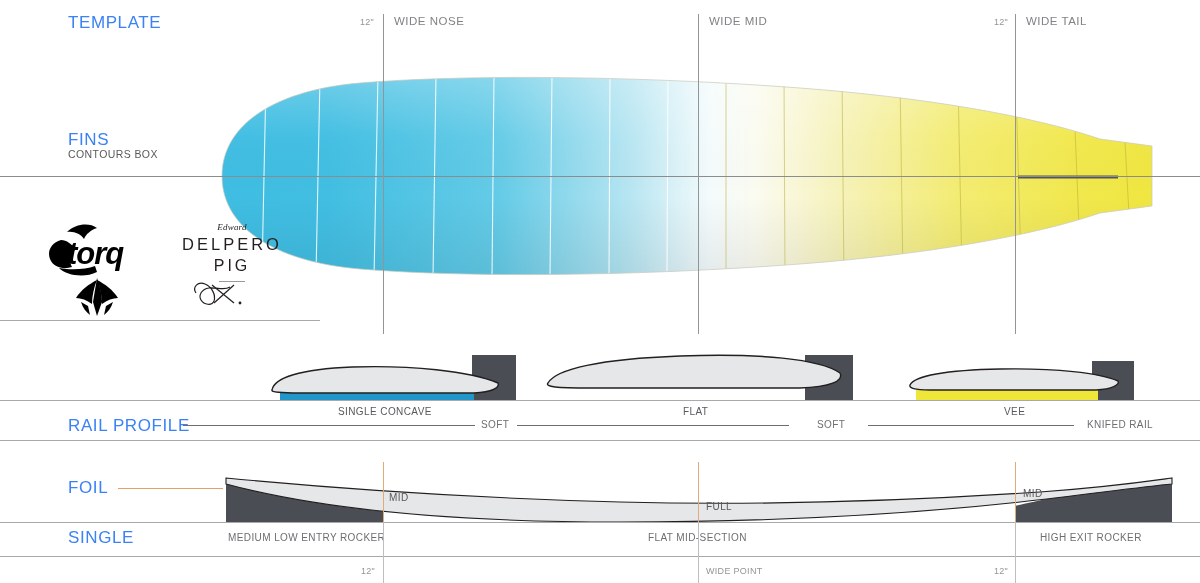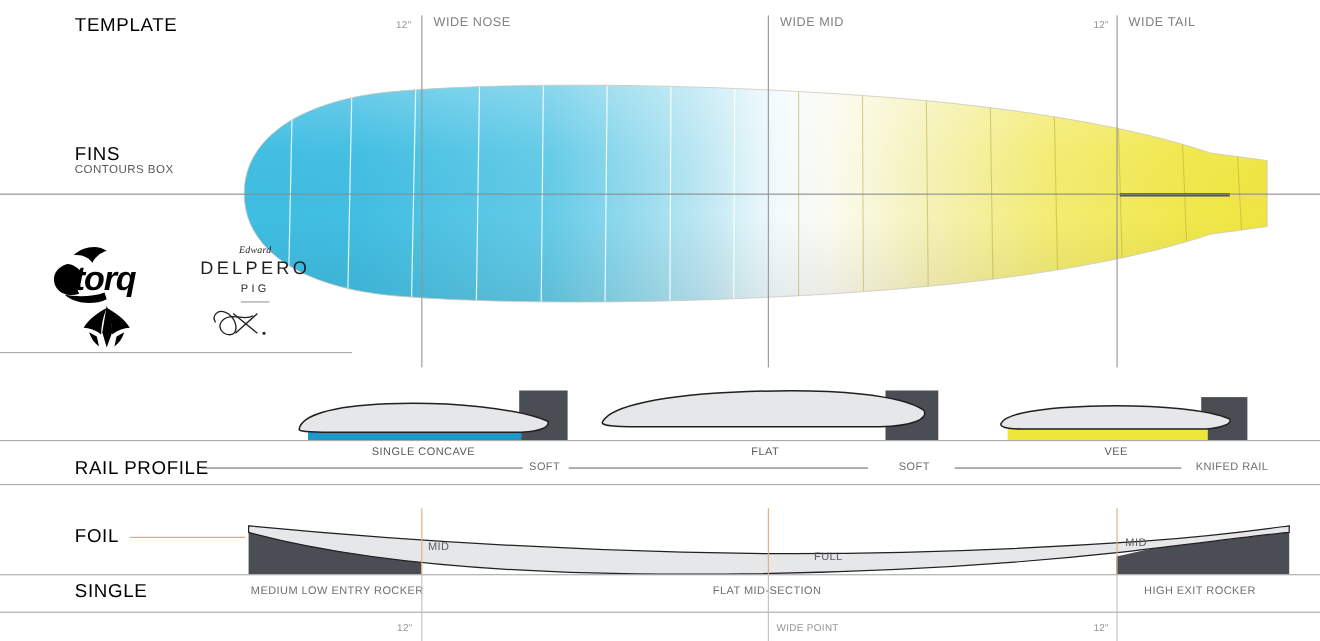--- a/index.html
+++ b/index.html
@@ -7,21 +7,21 @@
     width:1200px;height:583px;
     font-family:"Liberation Sans", sans-serif;
     color:#58595b;
     overflow:hidden;
     position:relative;
   }
   #stage{position:absolute;left:0;top:0;width:1200px;height:583px;}
   .abs{position:absolute;}
 
   
-  .lbl-big{font-size:17px;letter-spacing:.6px;color:#000000;white-space:nowrap;}
+  .lbl-big{font-size:17px;letter-spacing:.6px;color:#3b82f6;white-space:nowrap;}
   .lbl-sub{font-size:10.5px;letter-spacing:.4px;color:#58595b;white-space:nowrap;}
   .hdr{font-size:11.5px;letter-spacing:.5px;color:#808285;white-space:nowrap;}
   .tick{font-size:9px;letter-spacing:.3px;color:#939598;white-space:nowrap;}
   .cap{font-size:10px;letter-spacing:.4px;color:#58595b;white-space:nowrap;}
   .cap-lt{font-size:10px;letter-spacing:.4px;color:#6d6e71;white-space:nowrap;}
 
   
   .hrule{position:absolute;height:1px;background:#a7a9ac;}
   .vline{position:absolute;width:1px;background:#929497;}
   .vline-lt{position:absolute;width:1px;background:#bcbec0;}
@@ -144,21 +144,21 @@
       <path d="M 22,4 C 14,8 6,14 1,22 C 6,22 12,24 17,28 C 17,20 19,11 22,4 Z"></path>
       <path d="M 22,4 C 30,8 38,14 43,22 C 38,22 32,24 27,28 C 27,20 25,11 22,4 Z"></path>
       <path d="M 6,26 C 8,32 11,36 15,39 L 13,30 Z"></path>
       <path d="M 38,26 C 36,32 33,36 29,39 L 31,30 Z"></path>
     </g>
   </svg>
 
   <div class="abs" style="left:172px;top:222px;width:120px;text-align:center;">
     <div style="font-family:'Liberation Serif',serif;font-style:italic;font-size:9px;color:#231f20;letter-spacing:.2px;">Edward</div>
     <div style="font-size:16.5px;letter-spacing:3px;color:#231f20;margin-top:3px;">DELPERO</div>
-    <div style="font-size:10px;letter-spacing:3px;color:#231f20;margin-top:3px;">PIG</div>
+    <div style="font-size:16px;letter-spacing:3px;color:#231f20;margin-top:3px;">PIG</div>
     <div style="width:26px;height:1px;background:#9a9a9a;margin:6px auto 0;"></div>
   </div>
 
   <svg width="70" height="40" style="left:190px;top:275px;">
     <g fill="none" stroke="#231f20" stroke-width="1.2">
       <path d="M 6,18 C 2,12 8,6 15,9 C 22,12 26,20 24,26 C 22,31 14,30 11,25 C 8,20 12,14 19,13
                C 27,12 34,16 40,12"></path>
       <path d="M 22,10 L 44,28"></path>
       <path d="M 44,10 L 24,28"></path>
     </g>
@@ -226,21 +226,21 @@
              C 1140,25 1090,32 1020,40
              C 900,53 760,60 620,60
              C 470,60 330,50 226,22 Z" fill="#e6e7e8" stroke="#231f20" stroke-width="1.1"></path>
   </svg>
 
   <div class="vline-lt" style="left:383px;top:462px;height:60px;background:#e0ab7a;"></div>
   <div class="vline-lt" style="left:698px;top:462px;height:60px;background:#e0ab7a;"></div>
   <div class="vline-lt" style="left:1015px;top:462px;height:60px;background:#e0ab7a;"></div>
 
   <div class="abs cap" style="left:389px;top:492px;">MID</div>
-  <div class="abs cap" style="left:740px;top:501px;">FULL</div>
+  <div class="abs cap" style="left:706px;top:501px;">FULL</div>
   <div class="abs cap" style="left:1023px;top:488px;">MID</div>
 
   <div class="hrule" style="left:0;top:522px;width:1200px;"></div>
 
   <div class="abs lbl-big" style="left:68px;top:528px;">SINGLE</div>
 
   <div class="abs cap-lt" style="left:228px;top:532px;">MEDIUM LOW ENTRY ROCKER</div>
   <div class="abs cap-lt" style="left:648px;top:532px;">FLAT MID-SECTION</div>
   <div class="abs cap-lt" style="left:1040px;top:532px;">HIGH EXIT ROCKER</div>
 

